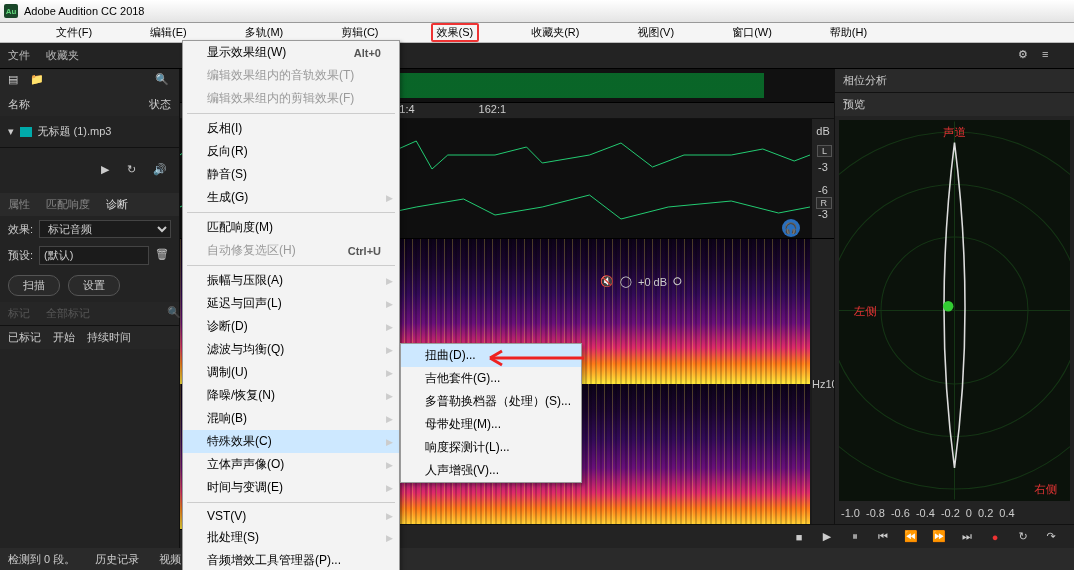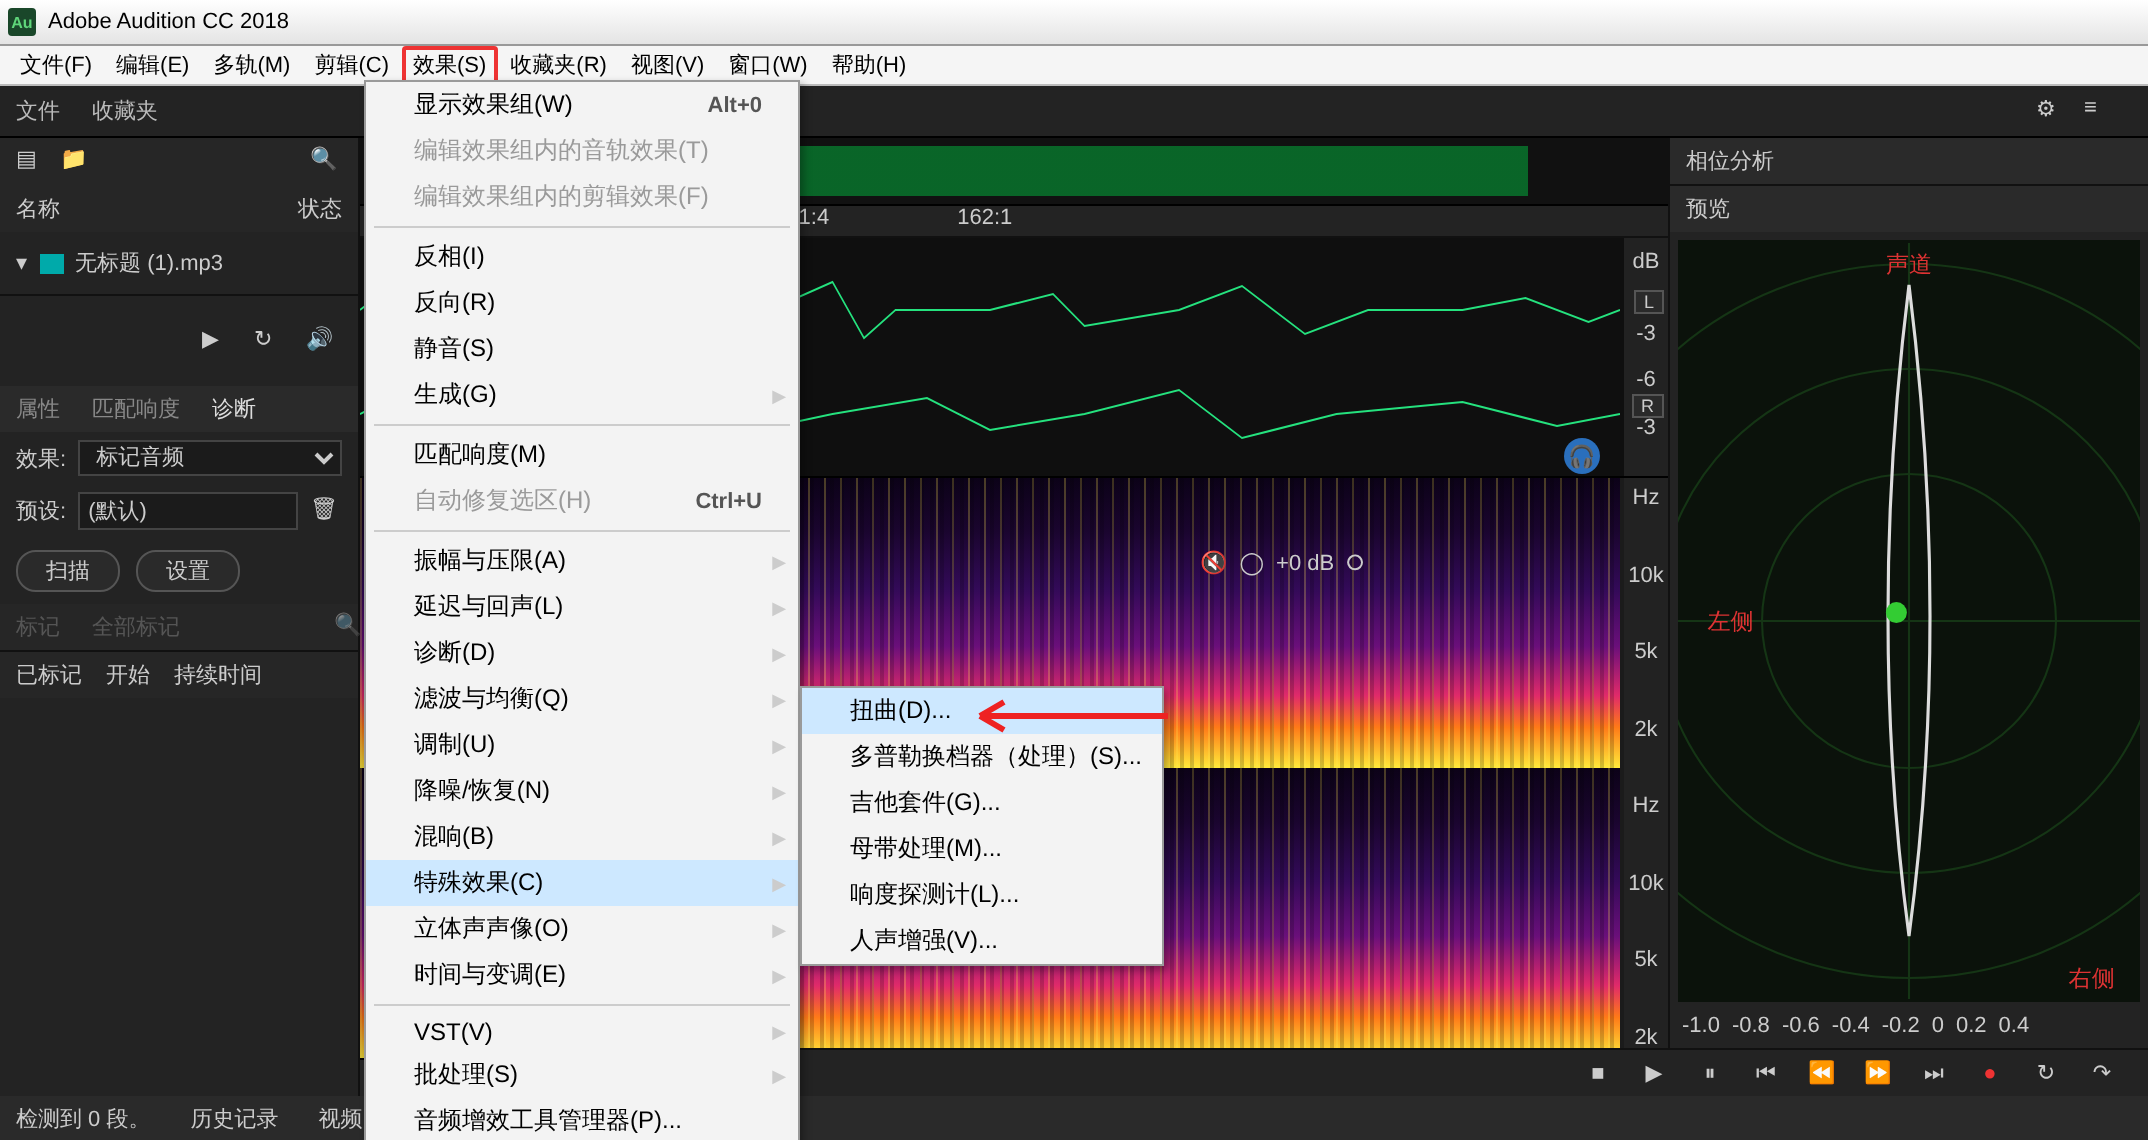--- a/index.html
+++ b/index.html
@@ -1,21 +1,21 @@
 <!DOCTYPE html>
 <html><head>
 <meta charset="utf-8">
 <style>
   * { margin:0; padding:0; box-sizing:border-box; font-family:"Microsoft YaHei","Segoe UI",sans-serif; font-size:11px; color:#ccc; }
   body { background:#1e1e1e; overflow:hidden; width:1074px; height:570px; position:relative; }
   .titlebar { height:23px; background:linear-gradient(#fff,#e4e4e4); border-bottom:1px solid #999; display:flex; align-items:center; padding:0 4px; }
   .titlebar .logo { width:14px; height:14px; background:#1a472a; display:inline-flex; align-items:center;justify-content:center;color:#5fd67a;font-size:8px;font-weight:bold;border-radius:2px;margin-right:6px;}
   .titlebar span { color:#000; }
   .menubar { height:20px; background:#f5f5f5; border-bottom:1px solid #bbb; display:flex; align-items:center; padding:0 4px;}
-  .menubar .mi { color:#000; padding:2px 6px; cursor:default; }
+  .menubar .mi { color:#000; padding:2px 6px; cursor:default;margin-left:46px; }
   .menubar .mi.hl { border:2px solid #e33; border-radius:2px; padding:0 4px;}
   .toolbar { height:26px; background:#232323; display:flex; align-items:center; padding:0 8px; gap:16px; border-bottom:1px solid #000; position:relative;}
   .toolbar .tab { color:#bbb; }
   .layout { display:flex; height:calc(100% - 66px); }
   .left-col { width:180px; background:#232323; border-right:1px solid #111; display:flex; flex-direction:column;}
   .panel-hdr { padding:4px 8px; background:#2a2a2a; border-bottom:1px solid #111;}
   .tree { padding:6px 8px; flex:0 0 auto;}
   .tree-row { display:flex; gap:6px; align-items:center; padding:2px 0;}
   .wave-ico { width:12px;height:10px;background:#0aa; display:inline-block;}
   .tabs { display:flex; background:#2a2a2a;}
@@ -36,21 +36,21 @@
   .wave-detail svg { width:100%; height:100%; }
   .tick-vert { position:absolute; right:0; top:0; bottom:0; width:22px; background:#222; display:flex; flex-direction:column; justify-content:space-around; align-items:center; font-size:9px; color:#888;}
   .badge { display:inline-block; background:#2a2a2a; border:1px solid #555; padding:0 4px; font-size:9px;}
   .spectro { height:290px; position:relative; overflow:hidden;}
   .spectro .half { position:absolute; left:0; right:24px; height:50%;}
   .spectro .half.top{top:0;} .spectro .half.bot{bottom:0;}
   .spectro .grad { width:100%; height:100%; background:
      linear-gradient(to top, #ffea3a 0%, #ff7a18 14%, #e02a6a 25%, #6a0f7a 42%, #320a57 62%, #1a052e 82%, #0c0218 100%);
      position:relative;}
   .spectro .noise { position:absolute; inset:0; background:repeating-linear-gradient(90deg, rgba(0,0,0,.18) 0 2px, transparent 2px 5px), repeating-linear-gradient(90deg, rgba(255,230,80,.25) 0 1px, transparent 1px 8px);}
-  .spectro .vert { position:absolute; right:0; top:0; bottom:0; width:22px; background:#222; display:flex; flex-direction:column; justify-content:space-between; padding:4px 0; font-size:9px; color:#888; align-items:center;}
+  .spectro .vert { position:absolute; right:0; top:0; bottom:0; width:22px; background:#222; display:flex; flex-direction:row; justify-content:space-between; padding:4px 0; font-size:9px; color:#888; align-items:center;}
   .transport { height:26px; background:#262626; border-top:1px solid #000; display:flex; align-items:center; gap:10px; padding:0 8px;}
   .transport .time { color:#4aa3ff;}
   .tbtn { width:18px;height:18px; display:inline-flex;align-items:center;justify-content:center;}
   .right-col { width:240px; background:#232323; border-left:1px solid #111; display:flex; flex-direction:column;}
   .phase-plot { flex:1; background:#0b120b; position:relative; margin:4px;}
   .phase-plot svg { width:100%; height:100%; }
   .r-form { padding:6px; display:grid; grid-template-columns:auto 1fr auto 1fr; gap:4px 6px; align-items:center; background:#232323;}
   .r-form select { background:#1b1b1b; border:1px solid #444; color:#ccc; padding:1px 4px;}
   
   .menu { position:absolute; background:#f3f3f3; border:1px solid #9a9a9a; box-shadow:2px 2px 4px rgba(0,0,0,.3); z-index:50;}
@@ -319,22 +319,22 @@
     <div class="mrow">立体声声像(O)<span class="arr">▶</span></div>
     <div class="mrow">时间与变调(E)<span class="arr">▶</span></div>
     <div class="sep"></div>
     <div class="mrow">VST(V)<span class="arr">▶</span></div>
     <div class="mrow">批处理(S)<span class="arr">▶</span></div>
     <div class="mrow">音频增效工具管理器(P)...</div>
   </div>
 
 <div class="menu" id="menu-sub">
     <div class="mrow sel">扭曲(D)...</div>
+    <div class="mrow">吉他套件(G)...</div>
     <div class="mrow">多普勒换档器（处理）(S)...</div>
-    <div class="mrow">吉他套件(G)...</div>
     <div class="mrow">母带处理(M)...</div>
     <div class="mrow">响度探测计(L)...</div>
     <div class="mrow">人声增强(V)...</div>
   </div>
 
 <div class="red-arrow">
   <svg width="110" height="20">
       <defs></defs>
     <path d="M6 10 L100 10"></path>
       <path d="M6 10 L18 3 M6 10 L18 17"></path>

